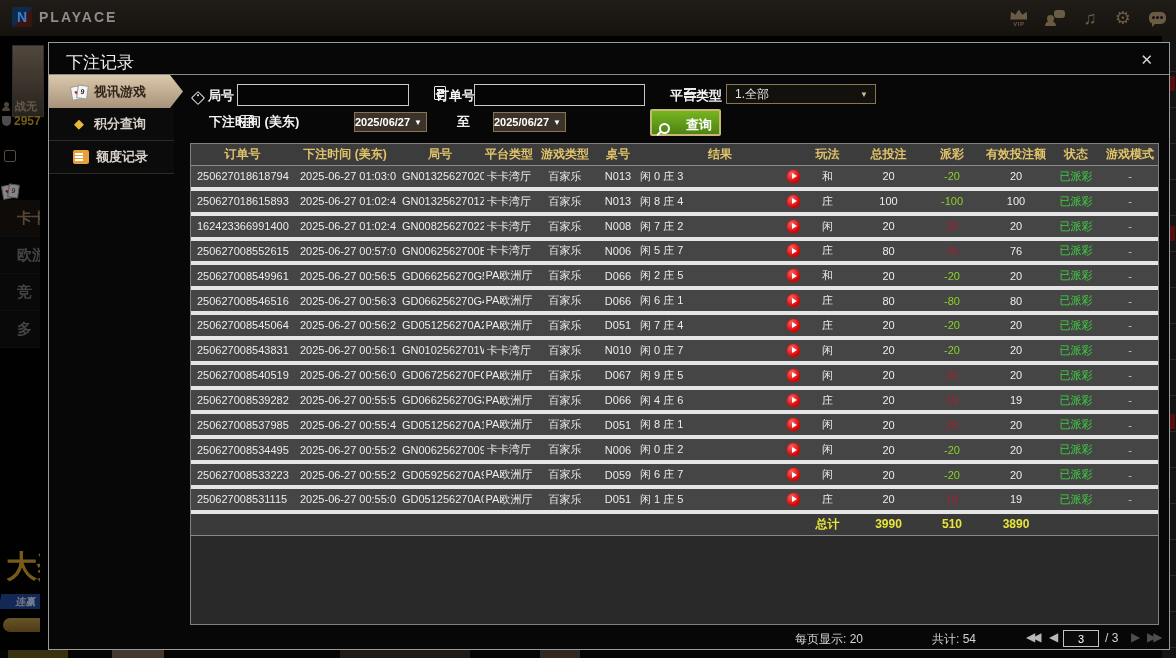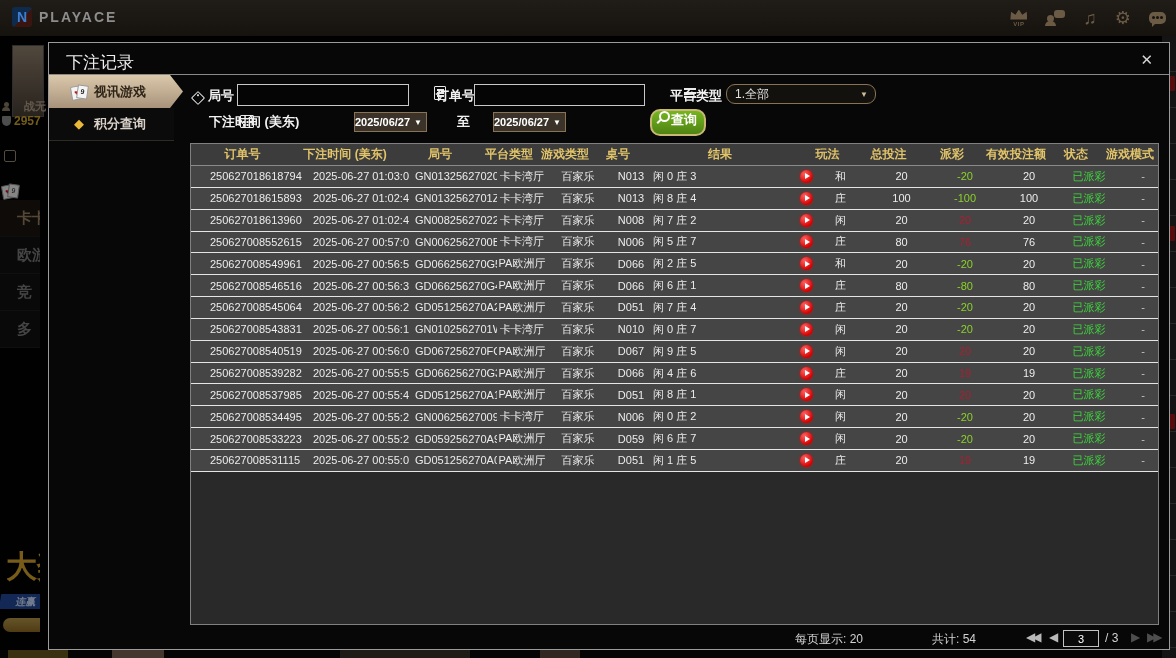--- a/index.html
+++ b/index.html
@@ -21,21 +21,21 @@
   .svc{position:relative;width:20px;height:16px;}
   .svc .head{position:absolute;left:2px;top:5px;width:7px;height:7px;border-radius:50%;background:#6b5b45;}
   .svc .body{position:absolute;left:0;top:11px;width:11px;height:5px;border-radius:5px 5px 0 0;background:#6b5b45;}
   .svc .bub{position:absolute;right:0;top:0;width:11px;height:8px;border-radius:3px;background:#6b5b45;}
   .chatic{position:relative;width:17px;height:12px;border-radius:5px;background:#6b5b45;}
   .chatic::after{content:'';position:absolute;left:3px;bottom:-3px;border-left:4px solid #6b5b45;border-bottom:4px solid transparent;}
   .chatic .dots{position:absolute;left:3px;top:4px;width:3px;height:3px;border-radius:50%;background:#16130f;box-shadow:4px 0 0 #16130f,8px 0 0 #16130f;}
 
   
   .avatar{left:12px;top:45px;width:30px;height:70px;background:linear-gradient(#93826f,#4a4036);border:1px solid #555;}
-  .bg-user{left:2px;top:99px;display:flex;gap:14px;align-items:center;color:#b3a28c;font-size:11px;font-weight:bold;}
+  .bg-user{left:2px;top:99px;display:flex;gap:5px;align-items:center;color:#b3a28c;font-size:11px;font-weight:bold;}
   .mini-person{width:8px;height:10px;position:relative;}
   .mini-person::before{content:'';position:absolute;left:2px;top:0;width:5px;height:5px;border-radius:50%;background:#8d7d68;}
   .mini-person::after{content:'';position:absolute;left:0;top:5px;width:8px;height:4px;border-radius:4px 4px 0 0;background:#8d7d68;}
   .bg-balance{left:2px;top:114px;display:flex;gap:3px;align-items:center;color:#d3a92c;font-size:12px;font-weight:bold;text-align:center;}
   .pouch{width:9px;height:10px;border-radius:1px 1px 50% 50%;background:#8d8d8d;}
   .bg-edit{left:4px;top:150px;width:10px;height:10px;border:1.5px solid #9a8a76;border-radius:2px;}
   .bg-cards{left:2px;top:183px;width:20px;height:16px;}
   .bg-nav{left:0;top:200px;width:40px;overflow:hidden;}
   .bg-nav-item{height:36px;line-height:36px;padding-left:17px;font-size:15px;font-weight:bold;color:#7d7d7d;
                border-bottom:1px solid #1c1c1c;background:#111;white-space:nowrap;}
@@ -75,41 +75,41 @@
   
   .flabel{font-weight:bold;font-size:13px;color:#f2f2f2;white-space:nowrap;}
   .finput{position:absolute;height:20px;background:#050505;border:1px solid #c8c8c8;color:#fff;font-size:12px;padding:0 4px;box-sizing:content-box;}
   .fselect{position:absolute;height:20px;background:#13110e;border:1px solid #8a7355;color:#e3e3e3;font-size:12px;
            display:flex;align-items:center;padding-left:8px;cursor:pointer;box-sizing:border-box;}
   .fselect .caret{position:absolute;right:7px;font-size:8px;color:#cdbd9a;}
   .datebtn{position:absolute;height:20px;width:73px;background:#3b332a;border:1px solid #8a7355;color:#fff;font-size:11px;
            font-weight:bold;display:flex;align-items:center;gap:4px;cursor:pointer;box-sizing:border-box;}
   .datebtn .caret{font-size:8px;color:#fff;}
   .searchbtn{position:absolute;left:601px;top:66px;height:23px;padding:0 7px;background:linear-gradient(#76b520,#4e8312);
-             border:2px solid #c9b873;border-radius:10px;color:#fff;font-size:13px;font-weight:bold;
-             display:flex;align-items:flex-start;gap:1px;cursor:pointer;}
+             border:2px solid #c9b873;border-radius:2px;color:#fff;font-size:13px;font-weight:bold;
+             display:flex;align-items:flex-end;gap:16px;cursor:pointer;}
   .ic{display:inline-block;position:relative;}
   .ic-tag{width:8px;height:8px;border:1.5px solid #e8e8e8;transform:rotate(45deg);border-radius:1px;}
   .ic-tag::after{content:'';position:absolute;left:1px;top:1px;width:2px;height:2px;border-radius:50%;background:#e8e8e8;}
   .ic-clip{width:10px;height:12px;border:1.5px solid #e8e8e8;border-radius:1px;}
   .ic-clip::before{content:'';position:absolute;left:1.5px;top:2px;width:7px;height:1.5px;background:#e8e8e8;box-shadow:0 3px 0 #e8e8e8,0 6px 0 #e8e8e8;}
   .ic-cal{width:12px;height:11px;border:1.5px solid #e8e8e8;border-radius:1px;}
   .ic-cal::before{content:'';position:absolute;left:0;top:1.5px;width:12px;height:1.5px;background:#e8e8e8;}
   .ic-cal::after{content:'';position:absolute;left:2px;top:5px;width:2px;height:2px;background:#e8e8e8;box-shadow:3.5px 0 0 #e8e8e8,7px 0 0 #e8e8e8,0 3px 0 #e8e8e8,3.5px 3px 0 #e8e8e8;}
   .ic-stack{width:13px;height:13px;}
   .ic-stack::before{content:'';position:absolute;left:0;top:1px;width:12px;height:2px;background:#e8e8e8;box-shadow:0 4px 0 #e8e8e8,0 8px 0 #e8e8e8;}
   .ic-mag{width:7px;height:7px;border:2px solid #fff;border-radius:50%;}
   .ic-mag::after{content:'';position:absolute;left:-3px;top:6px;width:2px;height:5px;background:#fff;transform:rotate(45deg);}
 
   
   .tablebox{position:absolute;left:141px;top:100px;width:967px;height:480px;border:1px solid #808080;background:#292929;box-sizing:content-box;overflow:hidden;}
   .grid{display:grid;grid-template-columns:103px 102px 88px 50px 62px 44px 160px 55px 67px 60px 68px 52px 56px;align-items:center;}
   .thead{height:21px;background:#3c3c3c;border-bottom:1px solid #8a8a8a;}
   .th{color:#e2c469;font-size:12px;font-weight:bold;text-align:center;white-space:nowrap;}
-  .trow{height:20.85px;background:#454545;border-bottom:1px solid #e5e5e5;padding-left:13px;}
+  .trow{height:20.85px;background:#454545;border-bottom:4px solid #e5e5e5;}
   .td{font-size:11px;color:#ececec;text-align:center;white-space:nowrap;overflow:hidden;}
   .td.c0,.td.c1,.td.c2{text-align:left;padding-left:6px;}
   .td.c6{display:flex;justify-content:space-between;align-items:center;gap:26px;}
   .td.neg{color:#8bd22a;}
   .td.pos{color:#a82032;}
   .td.status{color:#3dd43d;}
   .td.mode{color:#c5c5c5;}
   .replay{width:13px;height:13px;border-radius:50%;background:radial-gradient(circle at 35% 30%,#ff6060,#d60000 70%);
           box-shadow:0 0 3px rgba(255,0,0,.8);display:flex;align-items:center;justify-content:center;cursor:pointer;}
   .replay .tri{width:0;height:0;border-left:5px solid #fff;border-top:3px solid transparent;border-bottom:3px solid transparent;margin-left:1px;}
@@ -205,32 +205,36 @@
           <span class="sic sic-cards">
             <span class="c1">♥</span>
             <span class="c2">9</span>
           </span>
           <span>视讯游戏</span>
         </div>
         <div class="stab">
           <span class="sic sic-gem">◆</span>
           <span>积分查询</span>
         </div>
+        <div class="stab">
+          <span class="sic sic-doc"></span>
+          <span>额度记录</span>
+        </div>
       </div>
 
     
     <span class="abs ic ic-tag" style="left:144px;top:46px;"></span>
     <span class="abs flabel" style="left:159px;top:44px;">局号</span>
     <input class="finput" style="left: 188px; top: 41px; width: 162px;" value="">
     <span class="abs ic ic-clip" style="left:371px;top:43px;"></span>
     <span class="abs flabel" style="left:387px;top:44px;">订单号</span>
     <input class="finput" style="left: 425px; top: 41px; width: 161px;" value="">
     <span class="abs ic ic-stack" style="left:604px;top:43px;"></span>
     <span class="abs flabel" style="left:621px;top:44px;">平台类型</span>
-    <div class="fselect" style="left:677px;top:41px;width:150px;border-radius:9px;">
+    <div class="fselect" style="left:677px;top:41px;width:150px;">
       <span>1.全部</span>
       <span class="caret">▼</span>
     </div>
 
     
     <span class="abs ic ic-cal" style="left:143px;top:71px;"></span>
     <span class="abs flabel" style="left:160px;top:70px;">下注时间 (美东)</span>
     <div class="datebtn" style="left:305px;top:69px;">
       <span>2025/06/27</span>
       <span class="caret">▼</span>
@@ -297,21 +301,21 @@
               </span>
             </div>
             <div class="td c7">庄</div>
             <div class="td c8">100</div>
             <div class="td c9 neg">-100</div>
             <div class="td c10">100</div>
             <div class="td c11 status">已派彩</div>
             <div class="td c12 mode">-</div>
           </div>
           <div class="grid trow">
-            <div class="td c0">250627018613960</div>
+            <div class="td c0">162423366991400</div>
             <div class="td c1">2025-06-27 01:02:40</div>
             <div class="td c2">GN00825627022</div>
             <div class="td c3">卡卡湾厅</div>
             <div class="td c4">百家乐</div>
             <div class="td c5">N008</div>
             <div class="td c6">
               <span>闲 7 庄 2</span>
               <span class="replay">
                 <span class="tri"></span>
               </span>
@@ -535,20 +539,35 @@
               <span class="replay">
                 <span class="tri"></span>
               </span>
             </div>
             <div class="td c7">庄</div>
             <div class="td c8">20</div>
             <div class="td c9 pos">19</div>
             <div class="td c10">19</div>
             <div class="td c11 status">已派彩</div>
             <div class="td c12 mode">-</div>
+          </div>
+          <div class="grid totrow">
+            <div class="td c0"></div>
+            <div class="td c1"></div>
+            <div class="td c2"></div>
+            <div class="td c3"></div>
+            <div class="td c4"></div>
+            <div class="td c5"></div>
+            <div class="td c6"></div>
+            <div class="td c7">总计</div>
+            <div class="td c8">3990</div>
+            <div class="td c9">510</div>
+            <div class="td c10">3890</div>
+            <div class="td c11"></div>
+            <div class="td c12"></div>
           </div>
         </div>
     </div>
 
     
     <div class="pgbar">
       <span class="pg-item" style="left:746px;">每页显示: 20</span>
       <span class="pg-item" style="left:883px;">共计: 54</span>
       <span class="pgarrow on" style="left:977px;">◀◀</span>
       <span class="pgarrow on" style="left:1000px;letter-spacing:0;">◀</span>

